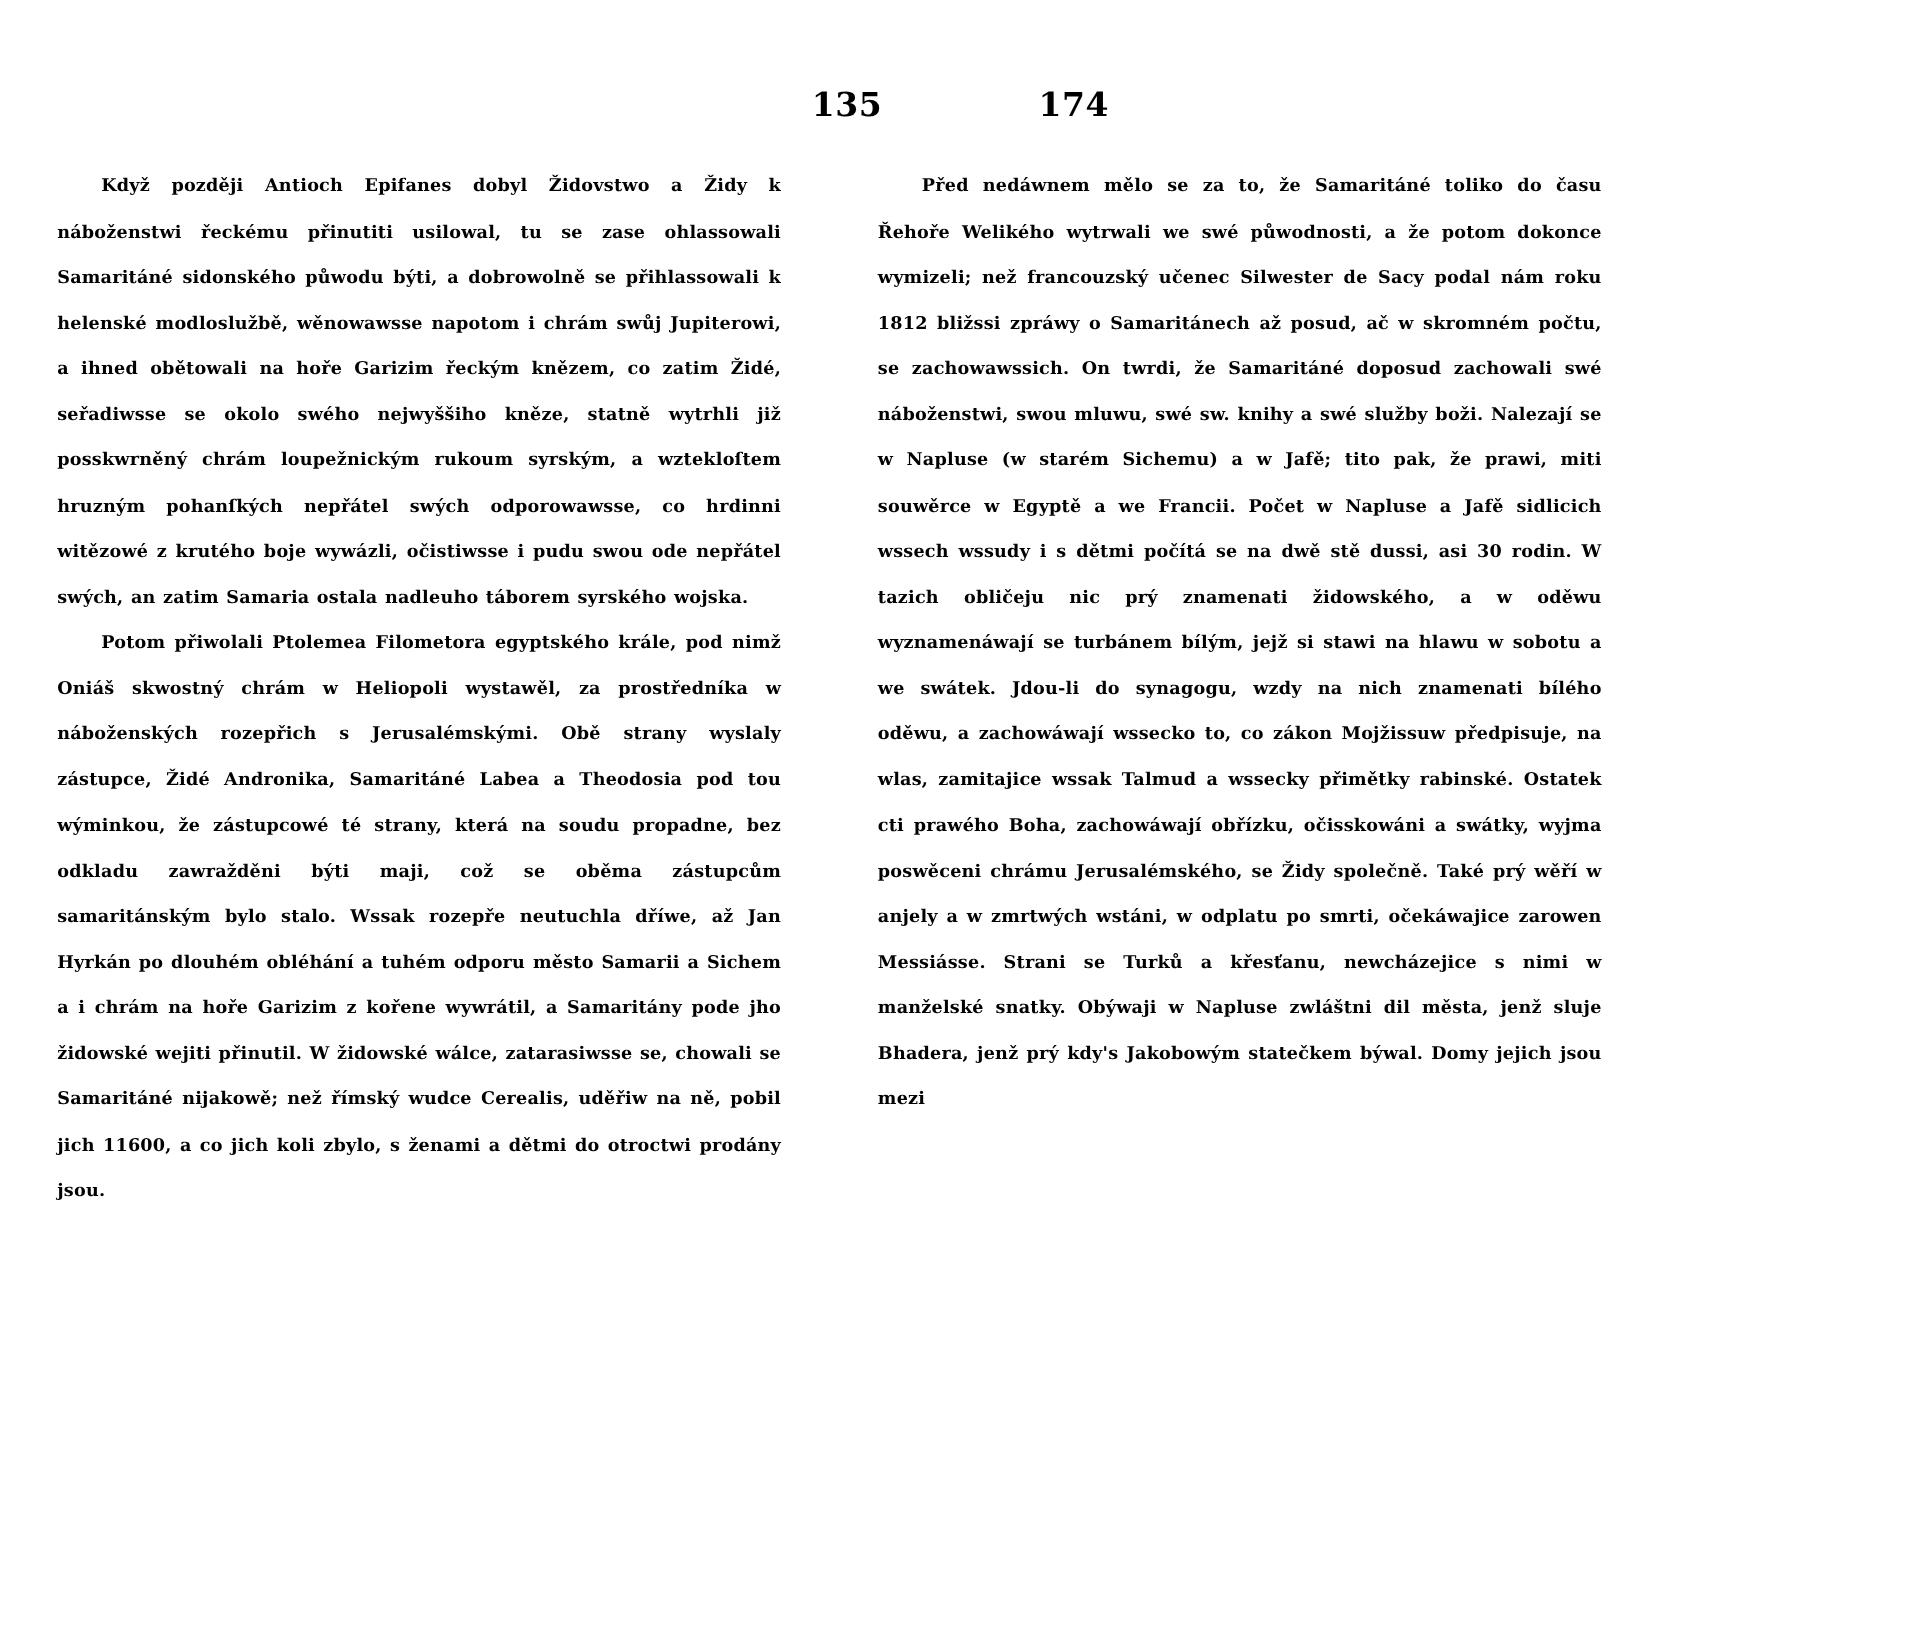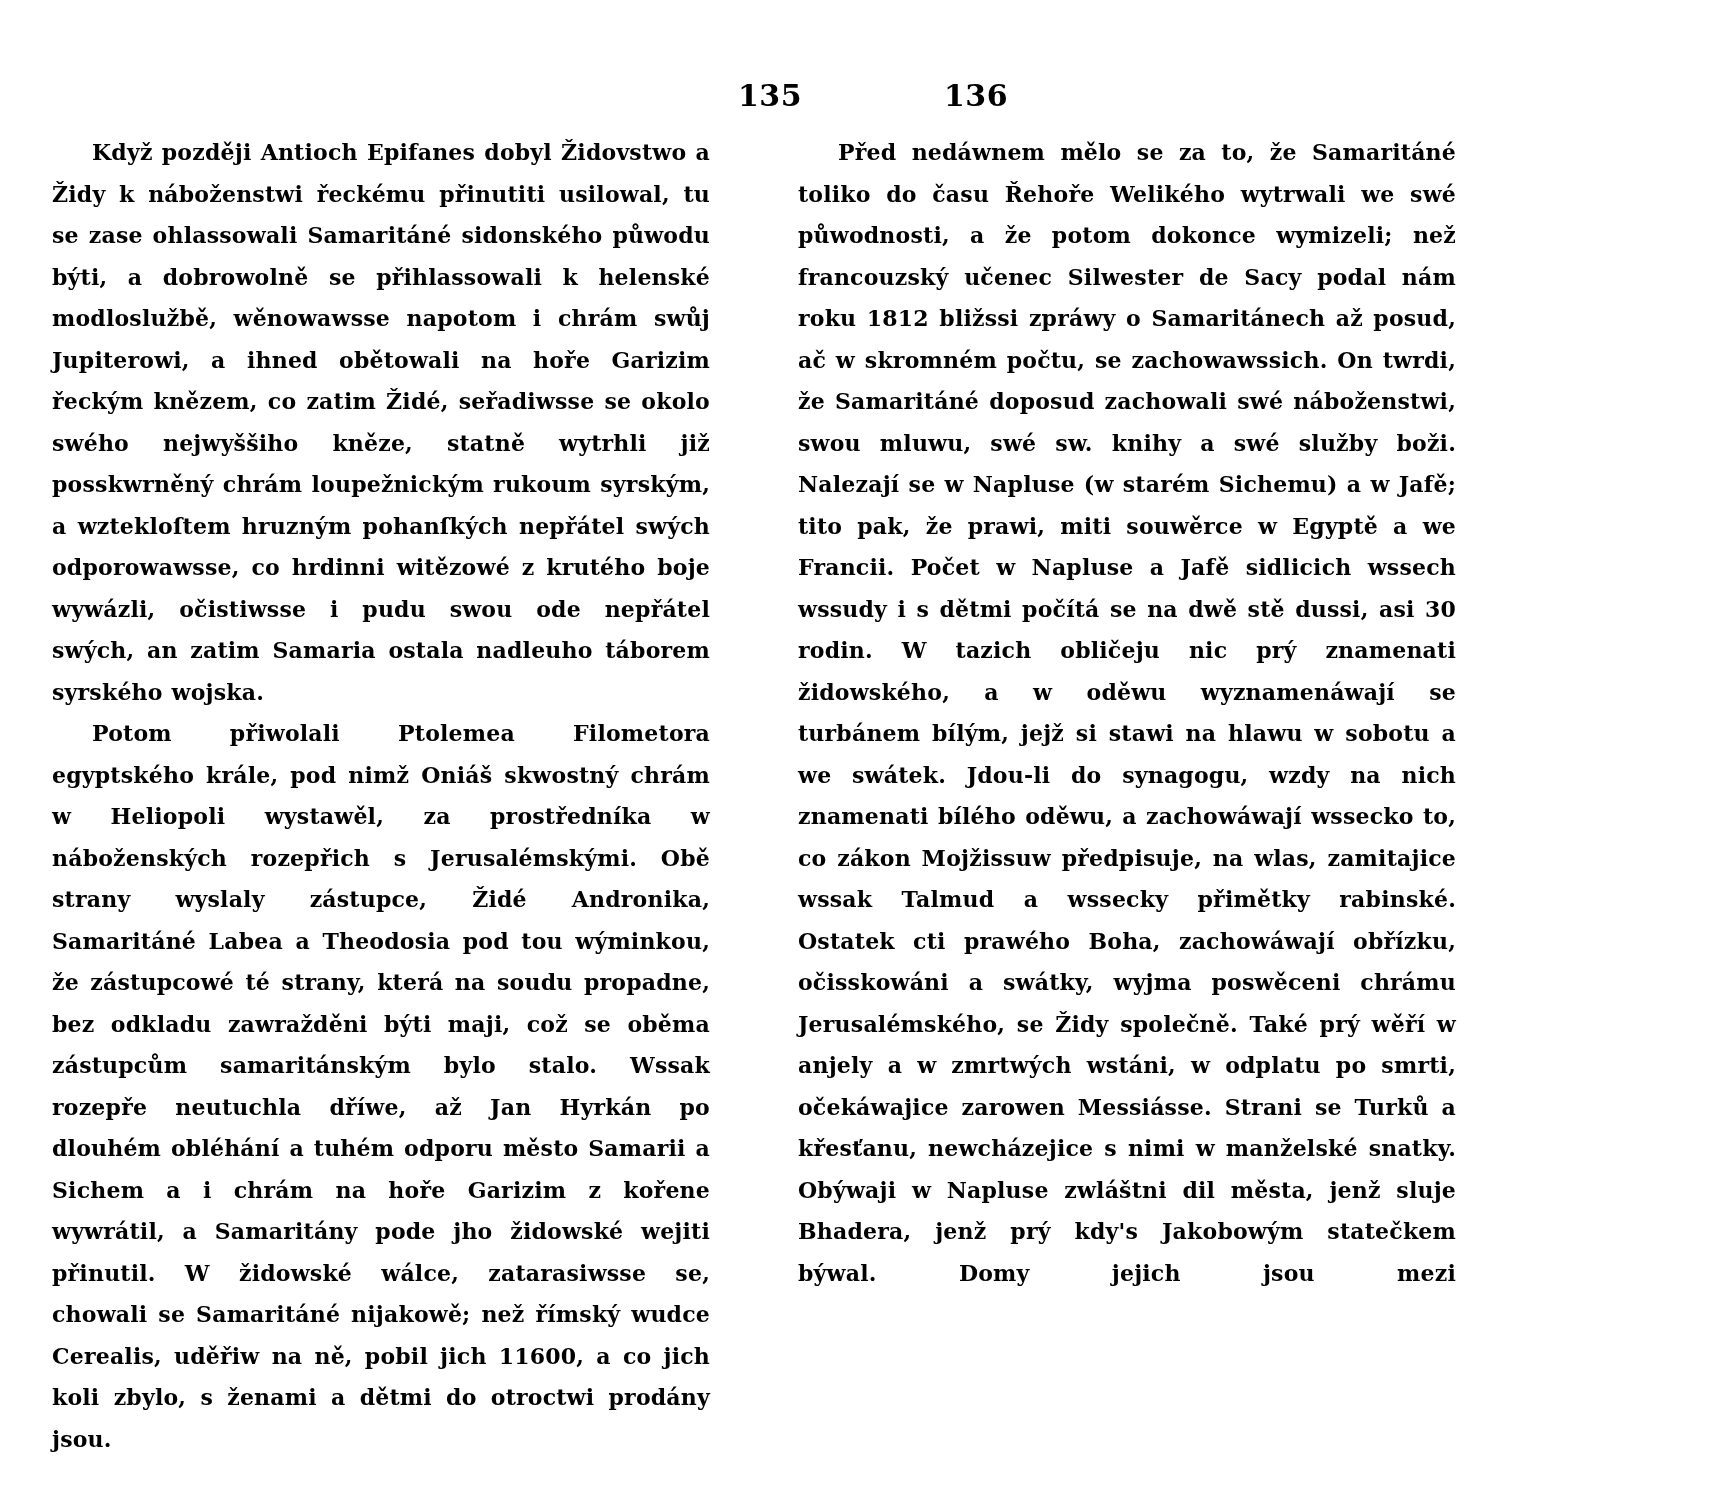--- a/index.html
+++ b/index.html
@@ -47,26 +47,26 @@
     justify-content: flex-start;
   }
   .column {
     width: 658px;
     box-sizing: border-box;
   }
   .column-left { margin-left: 52px; }
   .column-right { margin-left: 88px; }
 
   .para {
-    margin: 0 0 0 0;
+    margin: 16px 0 0 0;
     text-align: justify;
     text-align-last: left;
     font-family: "DejaVu Serif", serif;
     font-weight: 700;
-    font-size: 22px;
+    font-size: 16px;
     line-height: 41.5px;
     letter-spacing: 0.2px;
     word-spacing: 1px;
     
     -webkit-font-smoothing: none;
   }
   .para + .para { margin-top: 0; }
   .para .indent {
     display: inline-block;
     width: 40px;
@@ -80,21 +80,21 @@
     font-style: normal;
   }
 </style>
 </head>
 <body>
 
 <div class="page">
 
   <div class="page-numbers">
     <span class="folio folio-left blackletter">135</span>
-    <span class="folio folio-right blackletter">136</span>
+    <span class="folio folio-right blackletter">174</span>
   </div>
 
   <div class="columns">
 
     <div class="column column-left">
       <p class="para blackletter"><span class="indent"></span><span>Když později Antioch Epifanes dobyl Židovstwo a Židy k náboženstwi řeckému přinutiti usilowal, tu se zase ohlassowali Samaritáné sidonského půwodu býti, a dobrowolně se přihlassowali k helenské modloslužbě, wěnowawsse napotom i chrám swůj Jupiterowi, a ihned obětowali na hoře Garizim řeckým knězem, co zatim Židé, seřadiwsse se okolo swého nejwyššiho kněze, statně wytrhli již posskwrněný chrám loupežnickým rukoum syrským, a wztekloſtem hruzným pohanſkých nepřátel swých odporowawsse, co hrdinni witězowé z krutého boje wywázli, očistiwsse i pudu swou ode nepřátel swých, an zatim Samaria ostala nadleuho táborem syrského wojska.</span></p>
       <p class="para blackletter"><span class="indent"></span><span>Potom přiwolali Ptolemea Filometora egyptského krále, pod nimž Oniáš skwostný chrám w Heliopoli wystawěl, za prostředníka w náboženských rozepřich s Jerusalémskými. Obě strany wyslaly zástupce, Židé Andronika, Samaritáné Labea a Theodosia pod tou wýminkou, že zástupcowé té strany, která na soudu propadne, bez odkladu zawražděni býti maji, což se oběma zástupcům samaritánským bylo stalo. Wssak rozepře neutuchla dříwe, až Jan Hyrkán po dlouhém obléhání a tuhém odporu město Samarii a Sichem a i chrám na hoře Garizim z kořene wywrátil, a Samaritány pode jho židowské wejiti přinutil. W židowské wálce, zatarasiwsse se, chowali se Samaritáné nijakowě; než římský wudce Cerealis, uděřiw na ně, pobil jich 11600, a co jich koli zbylo, s ženami a dětmi do otroctwi prodány jsou.</span></p>
 
     </div>
 

